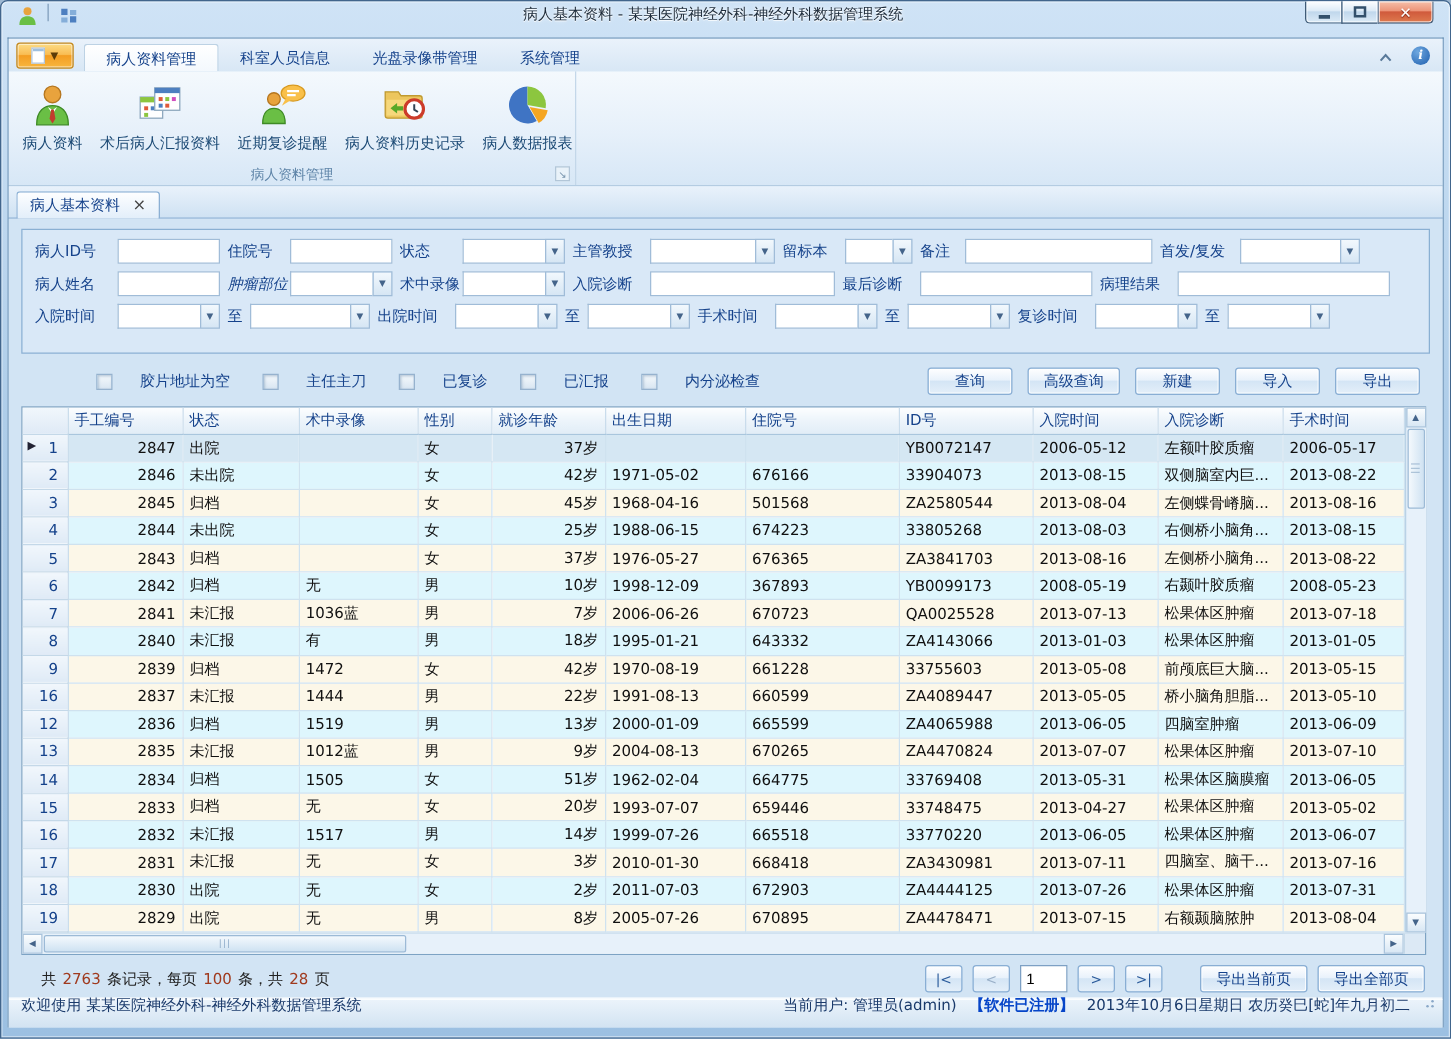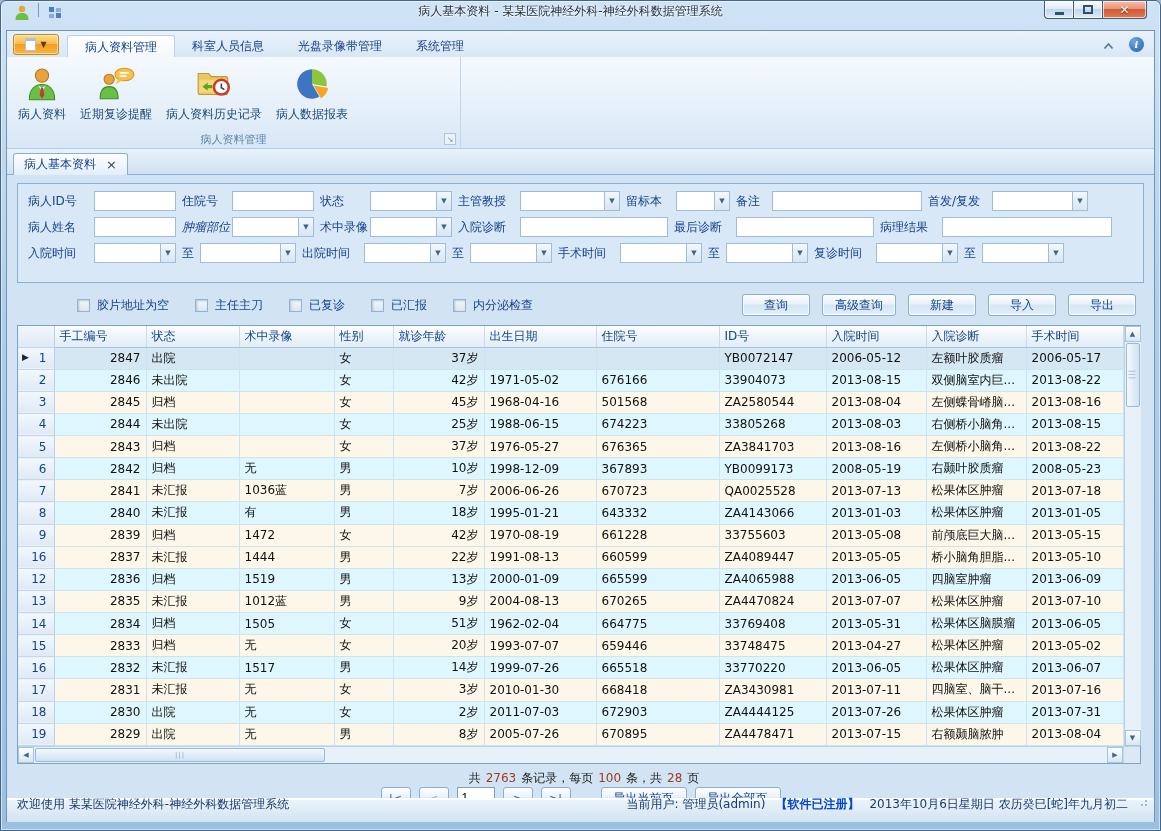--- a/index.html
+++ b/index.html
@@ -56,21 +56,21 @@
   .filterbox{height:100px;border:1px solid #8ab0d3;background:#d9e8f7;padding:4px 10px;}
   .frow{display:flex;align-items:center;height:26px;}
   .flabel{font-size:12px;color:#15428b;flex:none;white-space:nowrap;overflow:hidden;}
   .tinput{height:20px;border:1px solid #a0bcd8;background:#fff;flex:none;margin-right:6px;font-size:12px;padding:0 3px;}
   .combo{height:20px;display:inline-flex;flex:none;margin-right:6px;cursor:pointer;}
   .combo .cbox{flex:1;background:#fff;border:1px solid #a0bcd8;border-right:none;}
   .combo .carrow{width:16px;border:1px solid #a0bcd8;background:linear-gradient(#f2f8fd,#d6e6f4);color:#44648a;
     font-size:7px;display:flex;align-items:center;justify-content:center;}
   .controlrow{margin-top:10px;height:24px;display:flex;align-items:center;}
   .cbrow{display:flex;align-items:center;gap:26px;padding-left:60px;flex:1;}
-  .cbitem{display:flex;align-items:center;gap:7px;cursor:pointer;}
+  .cbitem{display:flex;align-items:center;gap:22px;cursor:pointer;}
   .cbbox{width:13px;height:13px;border:1px solid #96b2ce;background:linear-gradient(#f5f9fc,#d9e6f2);box-shadow:inset 1px 1px 2px rgba(120,150,180,.5);}
   .cblabel{font-size:12px;color:#15428b;}
   .abrow{display:flex;gap:12px;padding-right:8px;}
   .xbtn{height:22px;min-width:68px;padding:0 12px;border:1px solid #89aed4;border-radius:3px;font-size:12px;color:#15428b;cursor:pointer;
     background:linear-gradient(#fefeff,#e9f2fb 45%,#d4e5f5 50%,#e4eff9);box-shadow:inset 0 0 0 1px rgba(255,255,255,.8);
     font-family:"DejaVu Sans","Liberation Sans",sans-serif;}
   
   .gridwrap{margin-top:8px;width:1124px;border:1px solid #7da3c4;background:#fff;}
   .gridmain{display:flex;}
   table.grid{border-collapse:collapse;table-layout:fixed;width:1105px;font-size:12px;}
@@ -93,21 +93,21 @@
   .scorner{width:17px;background:#dce9f5;border-left:1px solid #c4d8e8;}
   .sarrow{width:16px;height:16px;flex:none;display:flex;align-items:center;justify-content:center;font-size:7px;color:#44648a;
     background:linear-gradient(#fbfdfe,#d8e7f4);border:1px solid #aac4dc;cursor:pointer;}
   .vthumb{height:64px;margin:1px;background:linear-gradient(90deg,#f4f9fd,#cfe2f2);border:1px solid #9cbad6;border-radius:2px;
     display:flex;align-items:center;justify-content:center;cursor:grab;}
   .hthumb{width:290px;margin:1px;background:linear-gradient(#f4f9fd,#cfe2f2);border:1px solid #9cbad6;border-radius:2px;
     display:flex;align-items:center;justify-content:center;cursor:grab;}
   .thumbgrip{color:#8aa8c6;font-size:7px;letter-spacing:1px;}
   .strack{flex:1;}
   
-  .footerrow{margin-top:6px;display:flex;align-items:center;justify-content:space-between;height:26px;padding:0 4px;flex-direction:column;}
+  .footerrow{margin-top:6px;display:flex;align-items:center;justify-content:space-between;height:26px;padding:0 4px;}
   .summary{font-size:12px;color:#222;padding-left:12px;}
   .summary .seg{margin-right:5px;}
   .summary .num{color:#a03a1e;margin-right:5px;}
   .pagerrow{display:flex;align-items:center;gap:8px;}
   .pbtn{width:30px;height:22px;border:1px solid #89aed4;border-radius:3px;font-size:11px;color:#2a5a9a;cursor:pointer;
     background:linear-gradient(#fefeff,#e9f2fb 45%,#d4e5f5 50%,#e4eff9);font-family:"DejaVu Sans","Liberation Sans",sans-serif;}
   .pbtn.disabled{color:#9ab0c8;}
   .pinput{width:38px;height:22px;border:1px solid #7da0c4;font-size:12px;padding:0 4px;}
   .pager-gap{width:14px;}
   
@@ -176,20 +176,39 @@
           <div class="rbtn">
             <span class="ricon">
               <svg width="38" height="38" viewBox="0 0 36 36">
                   <circle cx="18" cy="10" r="6.3" fill="#e8a33d" stroke="#b5761f"></circle>
                   <path d="M6 33 C6 22 12 18.5 18 18.5 C24 18.5 30 22 30 33 Z" fill="#6abf45" stroke="#3e8a25"></path>
                   <path d="M14.5 19.5 L18 25 L21.5 19.5 L18 21.8 Z" fill="#fff"></path>
                   <path d="M17 21.5 h2 l1.2 7 -2.2 3.5 -2.2 -3.5 Z" fill="#c23b2e"></path>
                 </svg>
             </span>
             <span class="rlabel">病人资料</span>
+          </div>
+          <div class="rbtn">
+            <span class="ricon">
+              <svg width="38" height="38" viewBox="0 0 36 36">
+                  <rect x="3" y="12" width="17" height="16" fill="#fff" stroke="#8fa9bf"></rect>
+                  <rect x="3" y="12" width="17" height="4" fill="#8cc63f"></rect>
+                  <rect x="6" y="19" width="3" height="3" fill="#e05a3a"></rect>
+                  <rect x="11" y="19" width="3" height="3" fill="#4d7fc0"></rect>
+                  <rect x="6" y="24" width="3" height="3" fill="#8cc63f"></rect>
+                  <rect x="14" y="5" width="19" height="17" fill="#fff" stroke="#8fa9bf"></rect>
+                  <rect x="14" y="5" width="19" height="4" fill="#4d7fc0"></rect>
+                  <rect x="17" y="12" width="3" height="3" fill="#e05a3a"></rect>
+                  <rect x="22" y="12" width="3" height="3" fill="#8cc63f"></rect>
+                  <rect x="27" y="12" width="3" height="3" fill="#d14fc0"></rect>
+                  <rect x="17" y="17" width="3" height="3" fill="#4d7fc0"></rect>
+                  <rect x="22" y="17" width="3" height="3" fill="#e05a3a"></rect>
+                </svg>
+            </span>
+            <span class="rlabel">术后病人汇报资料</span>
           </div>
           <div class="rbtn">
             <span class="ricon">
               <svg width="38" height="38" viewBox="0 0 36 36">
                   <ellipse cx="26" cy="9" rx="9" ry="6" fill="#f9c04a" stroke="#d89a20"></ellipse>
                   <path d="M20.5 13 L17.5 18.5 L24.5 14.3 Z" fill="#f9c04a"></path>
                   <path d="M21.5 7.5 h9 M21.5 10.5 h6.5" stroke="#fff" stroke-width="1.6"></path>
                   <circle cx="11.5" cy="13.5" r="4.8" fill="#e8a33d" stroke="#b5761f"></circle>
                   <path d="M3 32 C3 23 7.5 20.5 11.5 20.5 C15.5 20.5 20 23 20 32 Z" fill="#6abf45" stroke="#3e8a25"></path>
                 </svg>

